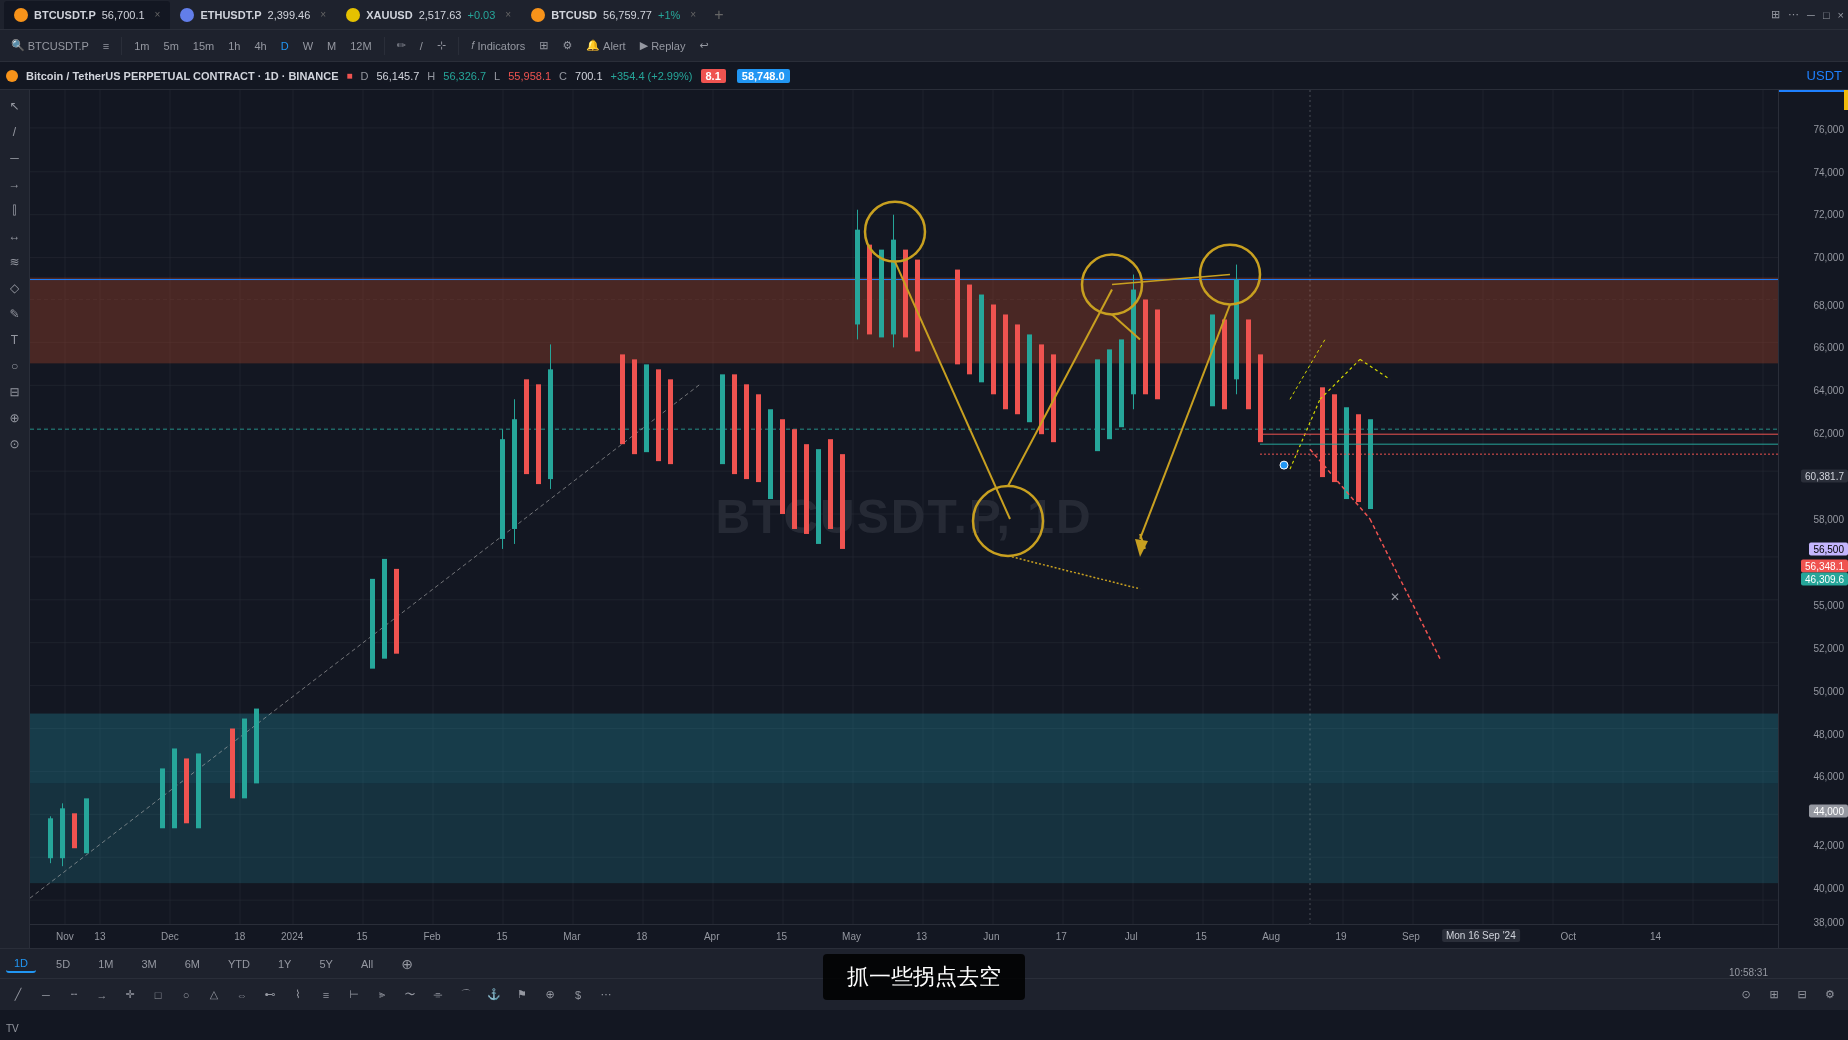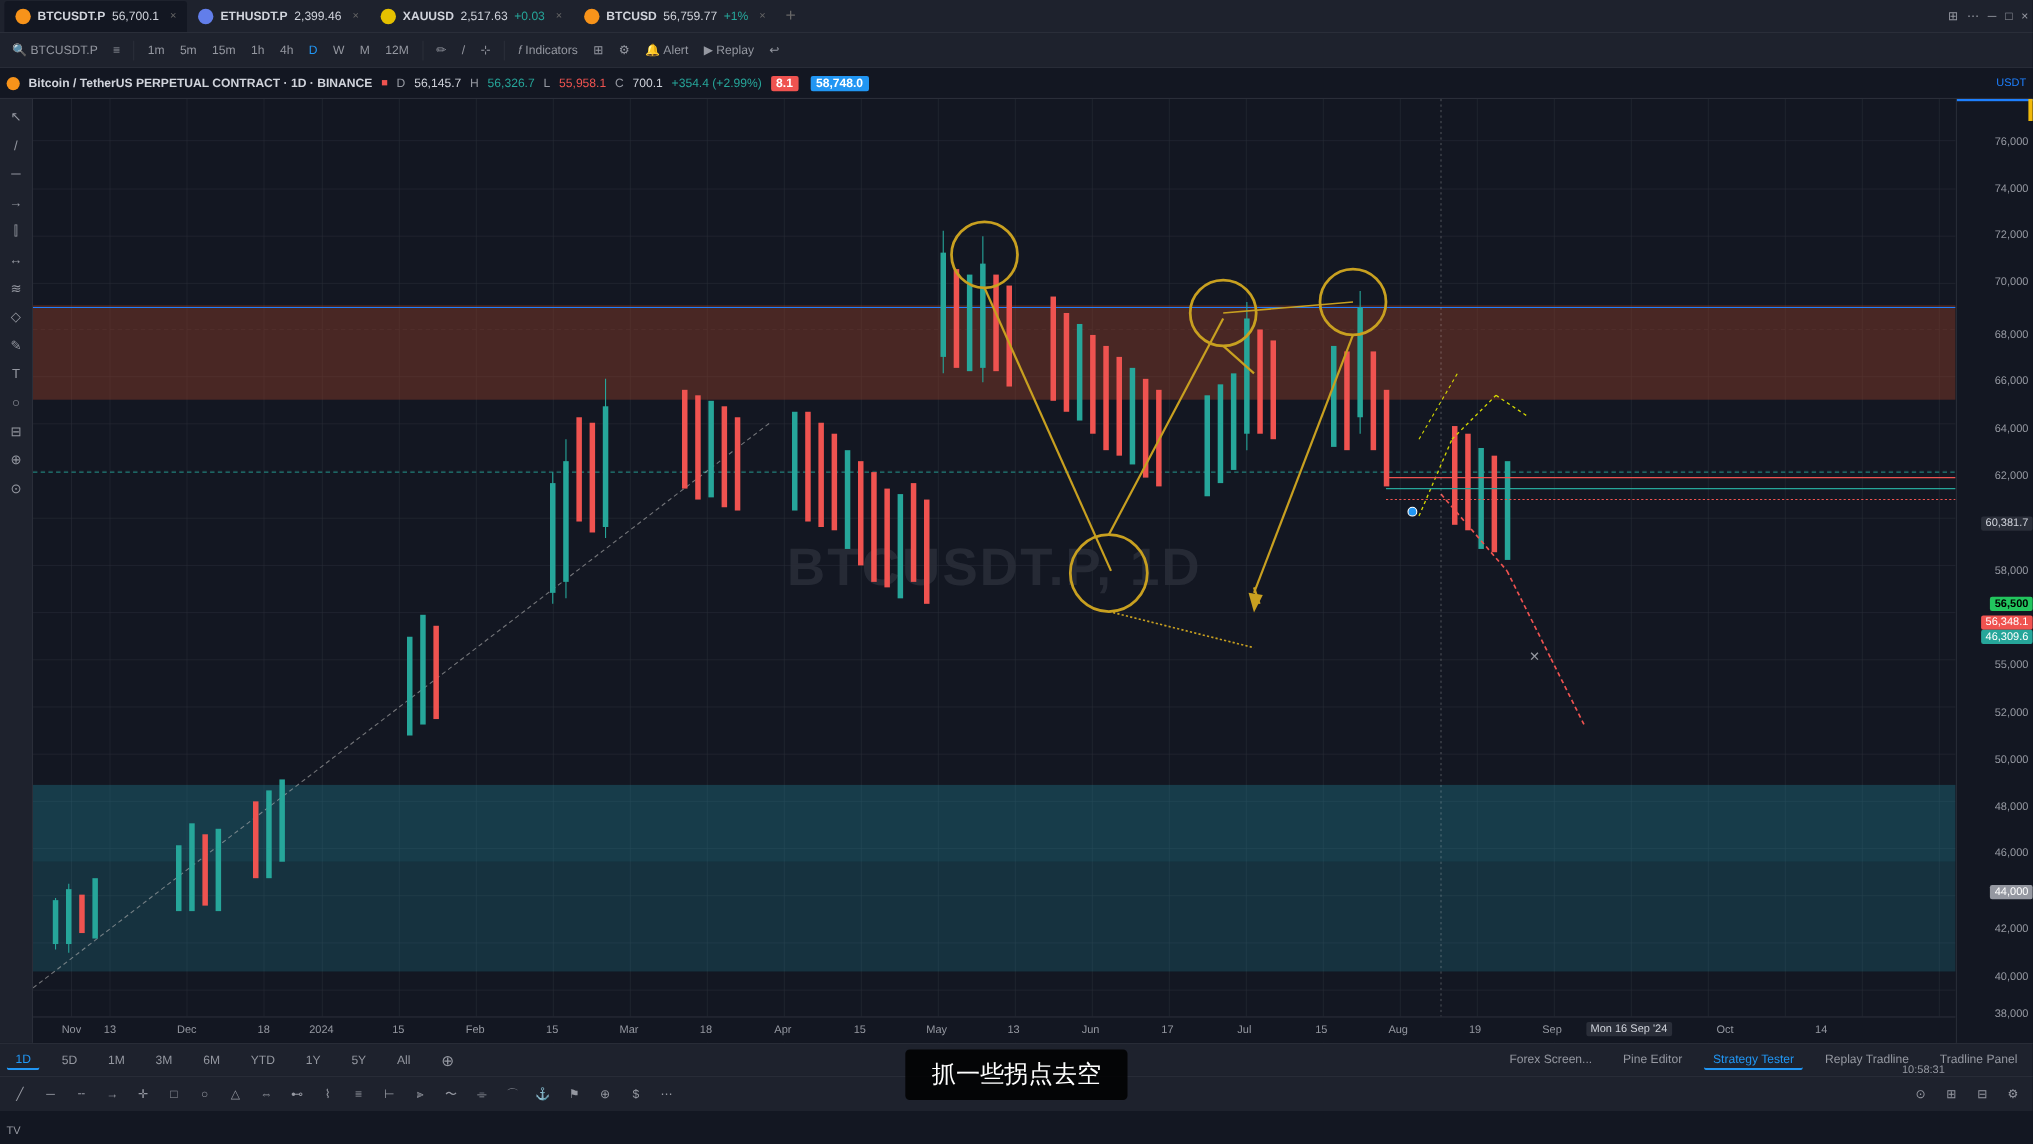--- a/index.html
+++ b/index.html
@@ -426,21 +426,21 @@
   <span class="ohlc-open">56,145.7</span>
   <span class="ohlc-label">H</span>
   <span class="ohlc-high">56,326.7</span>
   <span class="ohlc-label">L</span>
   <span class="ohlc-low">55,958.1</span>
   <span class="ohlc-label">C</span>
   <span class="ohlc-close">700.1</span>
   <span class="ohlc-change-pos">+354.4 (+2.99%)</span>
   <span class="indicator-box indicator-box-red">8.1</span>
   <span class="indicator-box indicator-box-blue">58,748.0</span>
-  <span style="margin-left:auto; color:#1e80ff; font-size:10px;">USDT</span>
+  <span style="margin-left:auto; color:#1e80ff; font-size:13px;">USDT</span>
 </div>
 
 <div class="main-area">
 
   <div class="left-toolbar">
     <div class="left-btn">↖</div>
     <div class="left-btn">/</div>
     <div class="left-btn">─</div>
     <div class="left-btn">→</div>
     <div class="left-btn">⫿</div>
@@ -695,21 +695,21 @@
     <div class="price-label" style="top:9.5%;">74,000</div>
     <div class="price-label" style="top:14.5%;">72,000</div>
     <div class="price-label" style="top:19.5%;">70,000</div>
     <div class="price-label" style="top:25%;">68,000</div>
     <div class="price-label" style="top:30%;">66,000</div>
     <div class="price-label" style="top:35%;">64,000</div>
     <div class="price-label" style="top:40%;">62,000</div>
     <div class="price-label-highlight" style="top:45%;background:#2a2e39;color:#d1d4dc;font-size:10px;">60,381.7</div>
     <div class="price-label" style="top:50%;">58,000</div>
 
-    <div class="price-label-highlight" style="top:53.5%;background:#22c55e;color:#000;font-size:10px;font-weight:bold;">56,500</div>
+    <div class="price-label-highlight" style="top:53.5%;background:#c4b5fd;color:#000;font-size:10px;font-weight:normal;">56,500</div>
 
     <div class="price-label-highlight" style="top:55.5%;background:#ef5350;color:#fff;font-size:10px;">56,348.1</div>
 
     <div class="price-label-highlight" style="top:57%;background:#26a69a;color:#fff;font-size:10px;">46,309.6</div>
     <div class="price-label" style="top:60%;">55,000</div>
     <div class="price-label" style="top:65%;">52,000</div>
     <div class="price-label" style="top:70%;">50,000</div>
     <div class="price-label" style="top:75%;">48,000</div>
     <div class="price-label" style="top:80%;">46,000</div>
 
@@ -725,27 +725,20 @@
   <div class="bottom-tab active">1D</div>
   <div class="bottom-tab">5D</div>
   <div class="bottom-tab">1M</div>
   <div class="bottom-tab">3M</div>
   <div class="bottom-tab">6M</div>
   <div class="bottom-tab">YTD</div>
   <div class="bottom-tab">1Y</div>
   <div class="bottom-tab">5Y</div>
   <div class="bottom-tab">All</div>
   <div class="bottom-tab" style="font-size:14px;">⊕</div>
-  <div style="margin-left:auto;display:flex;gap:12px;">
-    <div class="bottom-tab">Forex Screen...</div>
-    <div class="bottom-tab">Pine Editor</div>
-    <div class="bottom-tab active" style="color:#2196f3;">Strategy Tester</div>
-    <div class="bottom-tab">Replay Tradline</div>
-    <div class="bottom-tab">Tradline Panel</div>
-  </div>
 </div>
 
 <div class="drawing-toolbar">
   <div class="draw-btn">╱</div>
   <div class="draw-btn">─</div>
   <div class="draw-btn">╌</div>
   <div class="draw-btn">→</div>
   <div class="draw-btn">✛</div>
   <div class="draw-btn">□</div>
   <div class="draw-btn">○</div>

